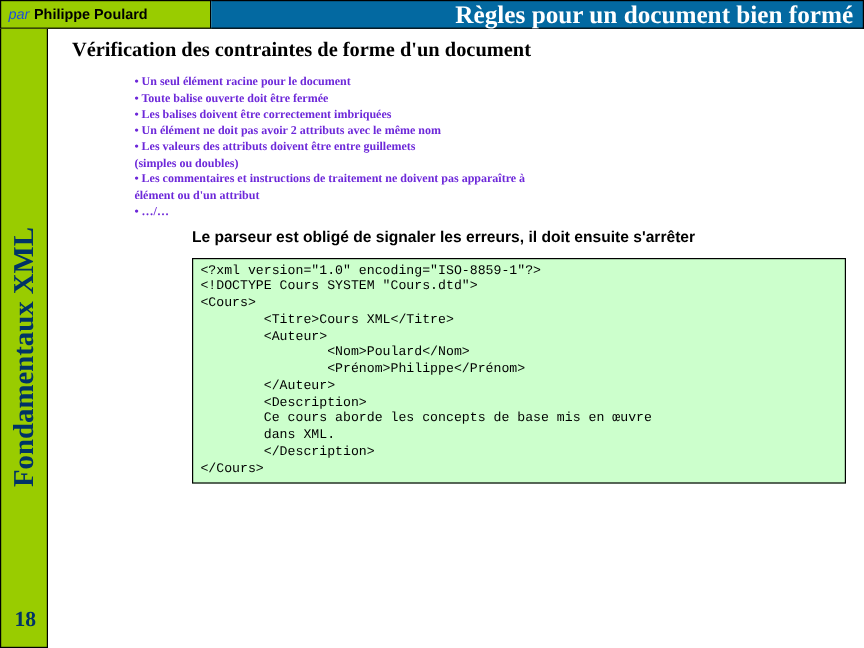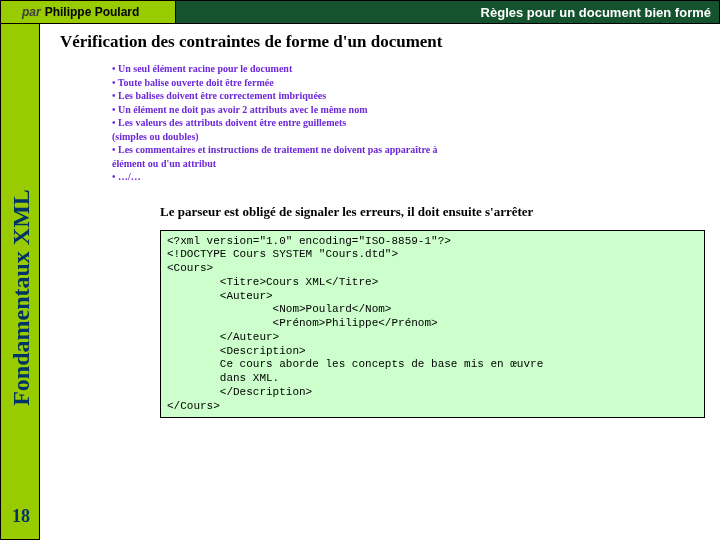--- a/index.html
+++ b/index.html
@@ -21,38 +21,38 @@
     border: 1px solid #000;
     display: flex;
     align-items: center;
     padding: 0 6px;
     font-size: 12px;
     font-weight: bold;
     width: 176px;
   }
   .par-label {
     font-style: italic;
-    color: #404040;
+    color: #1d4ed8;
     margin-right: 4px;
-    font-weight: bold;
-    margin-left: 15px;
+    font-weight: normal;
   }
   .author { font-style: normal; color: #000000; }
   .header-right {
     flex: 1;
-    background: #14532d;
+    background: #0369a1;
     color: #fff;
     font-weight: bold;
-    font-size: 13px;
+    font-size: 21px;
     display: flex;
     align-items: center;
     justify-content: flex-end;
     padding-right: 8px;
     border: 1px solid #000;
     border-left: 0;
+    font-family: Liberation Serif, serif;
   }
   .side-strip {
     position: absolute;
     left: 0;
     top: 24px;
     width: 40px;
     height: 516px;
     background: #99cc00;
     border: 1px solid #000;
     border-top: 0;
@@ -101,22 +101,22 @@
     margin-left: 52px;
     font-family: "Comic Sans MS", cursive;
     font-size: 10px;
     line-height: 1.35;
     color: #6d28d9;
     font-weight: bold;
   }
   .bullets .line { display: block; }
   .parser-note {
     margin-left: 100px;
-    margin-top: 20px;
-    font-family: Liberation Serif, serif;
+    margin-top: 6px;
+    font-family: Liberation Sans, sans-serif;
     font-size: 13px;
     font-weight: bold;
   }
   .code-box {
     margin-left: 100px;
     margin-top: 10px;
     border: 1px solid #000;
     background: #ccffcc;
     font-family: "Courier New", monospace;
     font-size: 11px;

